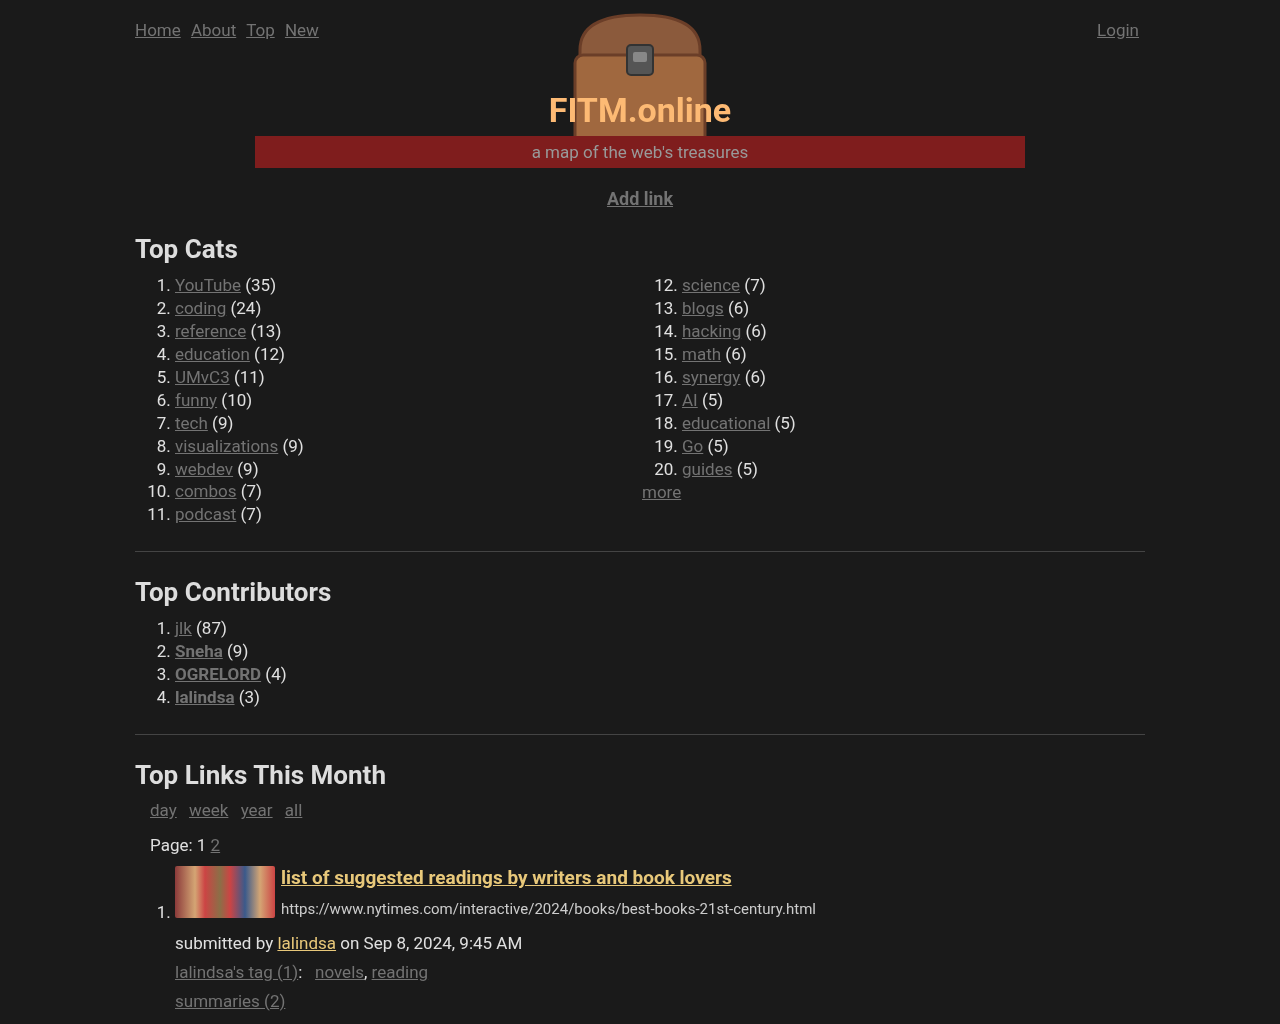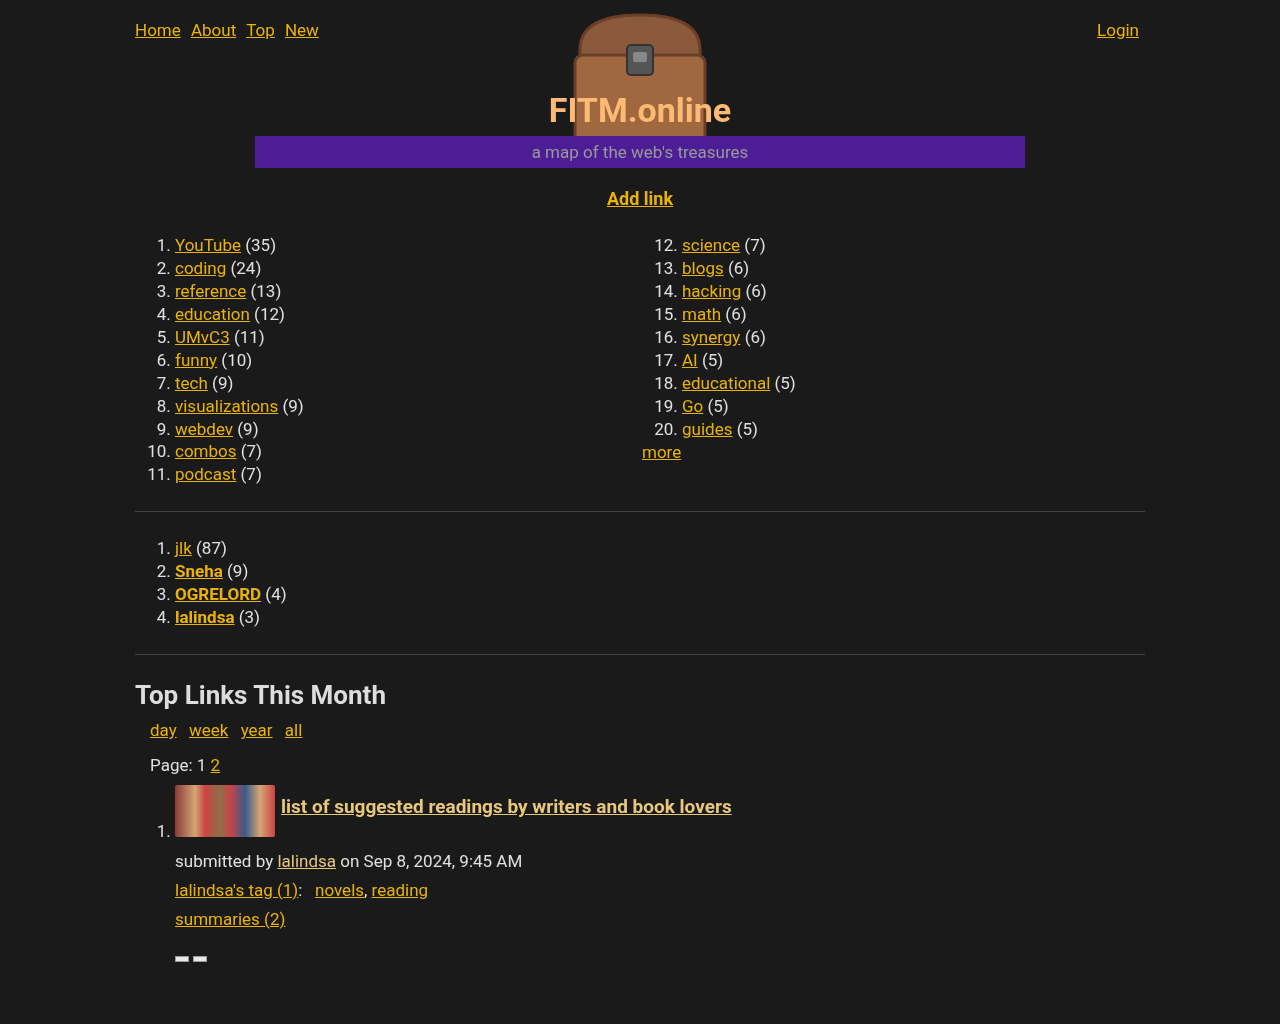--- a/index.html
+++ b/index.html
@@ -4,21 +4,21 @@
   <style>
     * { box-sizing: border-box; }
     body {
       margin: 0;
       padding: 0;
       background: #1a1a1a;
       color: #e0e0e0;
       font-family: -apple-system, BlinkMacSystemFont, "Segoe UI", Roboto, sans-serif;
       font-size: 17px;
     }
-    a { color: #eab308; text-decoration: underline; }
+    a { color: #737373; text-decoration: underline; }
     .container {
       max-width: 1050px;
       margin: 0 auto;
       padding: 0 20px;
     }
     .topnav {
       display: flex;
       justify-content: space-between;
       padding: 20px 0 10px 0;
     }
@@ -44,21 +44,21 @@
     }
     .site-title {
       font-size: 34px;
       font-weight: bold;
       color: #fdba74;
       margin-top: -70px;
       position: relative;
       z-index: 2;
     }
     .tagline {
-      background: #4c1d95;
+      background: #7f1d1d;
       padding: 6px;
       font-size: 17px;
       color: #999;
       margin: 6px 120px 0;
       position: relative;
       z-index: 2;
     }
     .add-link {
       text-align: center;
       margin: 18px 0 25px;
@@ -178,20 +178,21 @@
       </svg>
     </div>
     <div class="site-title">FITM.online</div>
     <div class="tagline">a map of the web's treasures</div>
   </div>
 
   <div class="add-link">
     <a href="#">Add link</a>
   </div>
 
+  <h2>Top Cats</h2>
   <div class="cats-grid">
     <div class="cats-col">
       <ol id="cats-ol-1" start="1">
           <li><a href="#">YouTube</a><span class="count"> (35)</span></li>
           <li><a href="#">coding</a><span class="count"> (24)</span></li>
           <li><a href="#">reference</a><span class="count"> (13)</span></li>
           <li><a href="#">education</a><span class="count"> (12)</span></li>
           <li><a href="#">UMvC3</a><span class="count"> (11)</span></li>
           <li><a href="#">funny</a><span class="count"> (10)</span></li>
           <li><a href="#">tech</a><span class="count"> (9)</span></li>
@@ -212,20 +213,21 @@
           <li><a href="#">educational</a><span class="count"> (5)</span></li>
           <li><a href="#">Go</a><span class="count"> (5)</span></li>
           <li><a href="#">guides</a><span class="count"> (5)</span></li>
         </ol>
       <a href="#" class="more-link">more</a>
     </div>
   </div>
 
   <hr>
 
+  <h2>Top Contributors</h2>
   <ol id="contrib-ol">
       <li><a href="#" style="font-weight: normal;">jlk</a><span> (87)</span></li>
       <li><a href="#" style="font-weight: bold;">Sneha</a><span> (9)</span></li>
       <li><a href="#" style="font-weight: bold;">OGRELORD</a><span> (4)</span></li>
       <li><a href="#" style="font-weight: bold;">lalindsa</a><span> (3)</span></li>
     </ol>
 
   <hr>
 
   <h2>Top Links This Month</h2>
@@ -243,20 +245,21 @@
   </div>
 
   <ol>
     <li class="link-item">
       <div class="link-header">
         <div class="thumb"></div>
         <div>
           <div class="link-title">
             <a href="#">list of suggested readings by writers and book lovers</a>
           </div>
+          <div class="link-url">https://www.nytimes.com/interactive/2024/books/best-books-21st-century.html</div>
         </div>
       </div>
       <div class="link-meta">
         <span>submitted by</span>
         <a href="#" class="contributor">lalindsa</a>
         <span>on Sep 8, 2024, 9:45 AM</span>
         <br>
         <a href="#">lalindsa's tag (1)</a><span>:&nbsp;&nbsp;</span>
         <a href="#">novels</a><span>, </span>
         <a href="#">reading</a>

